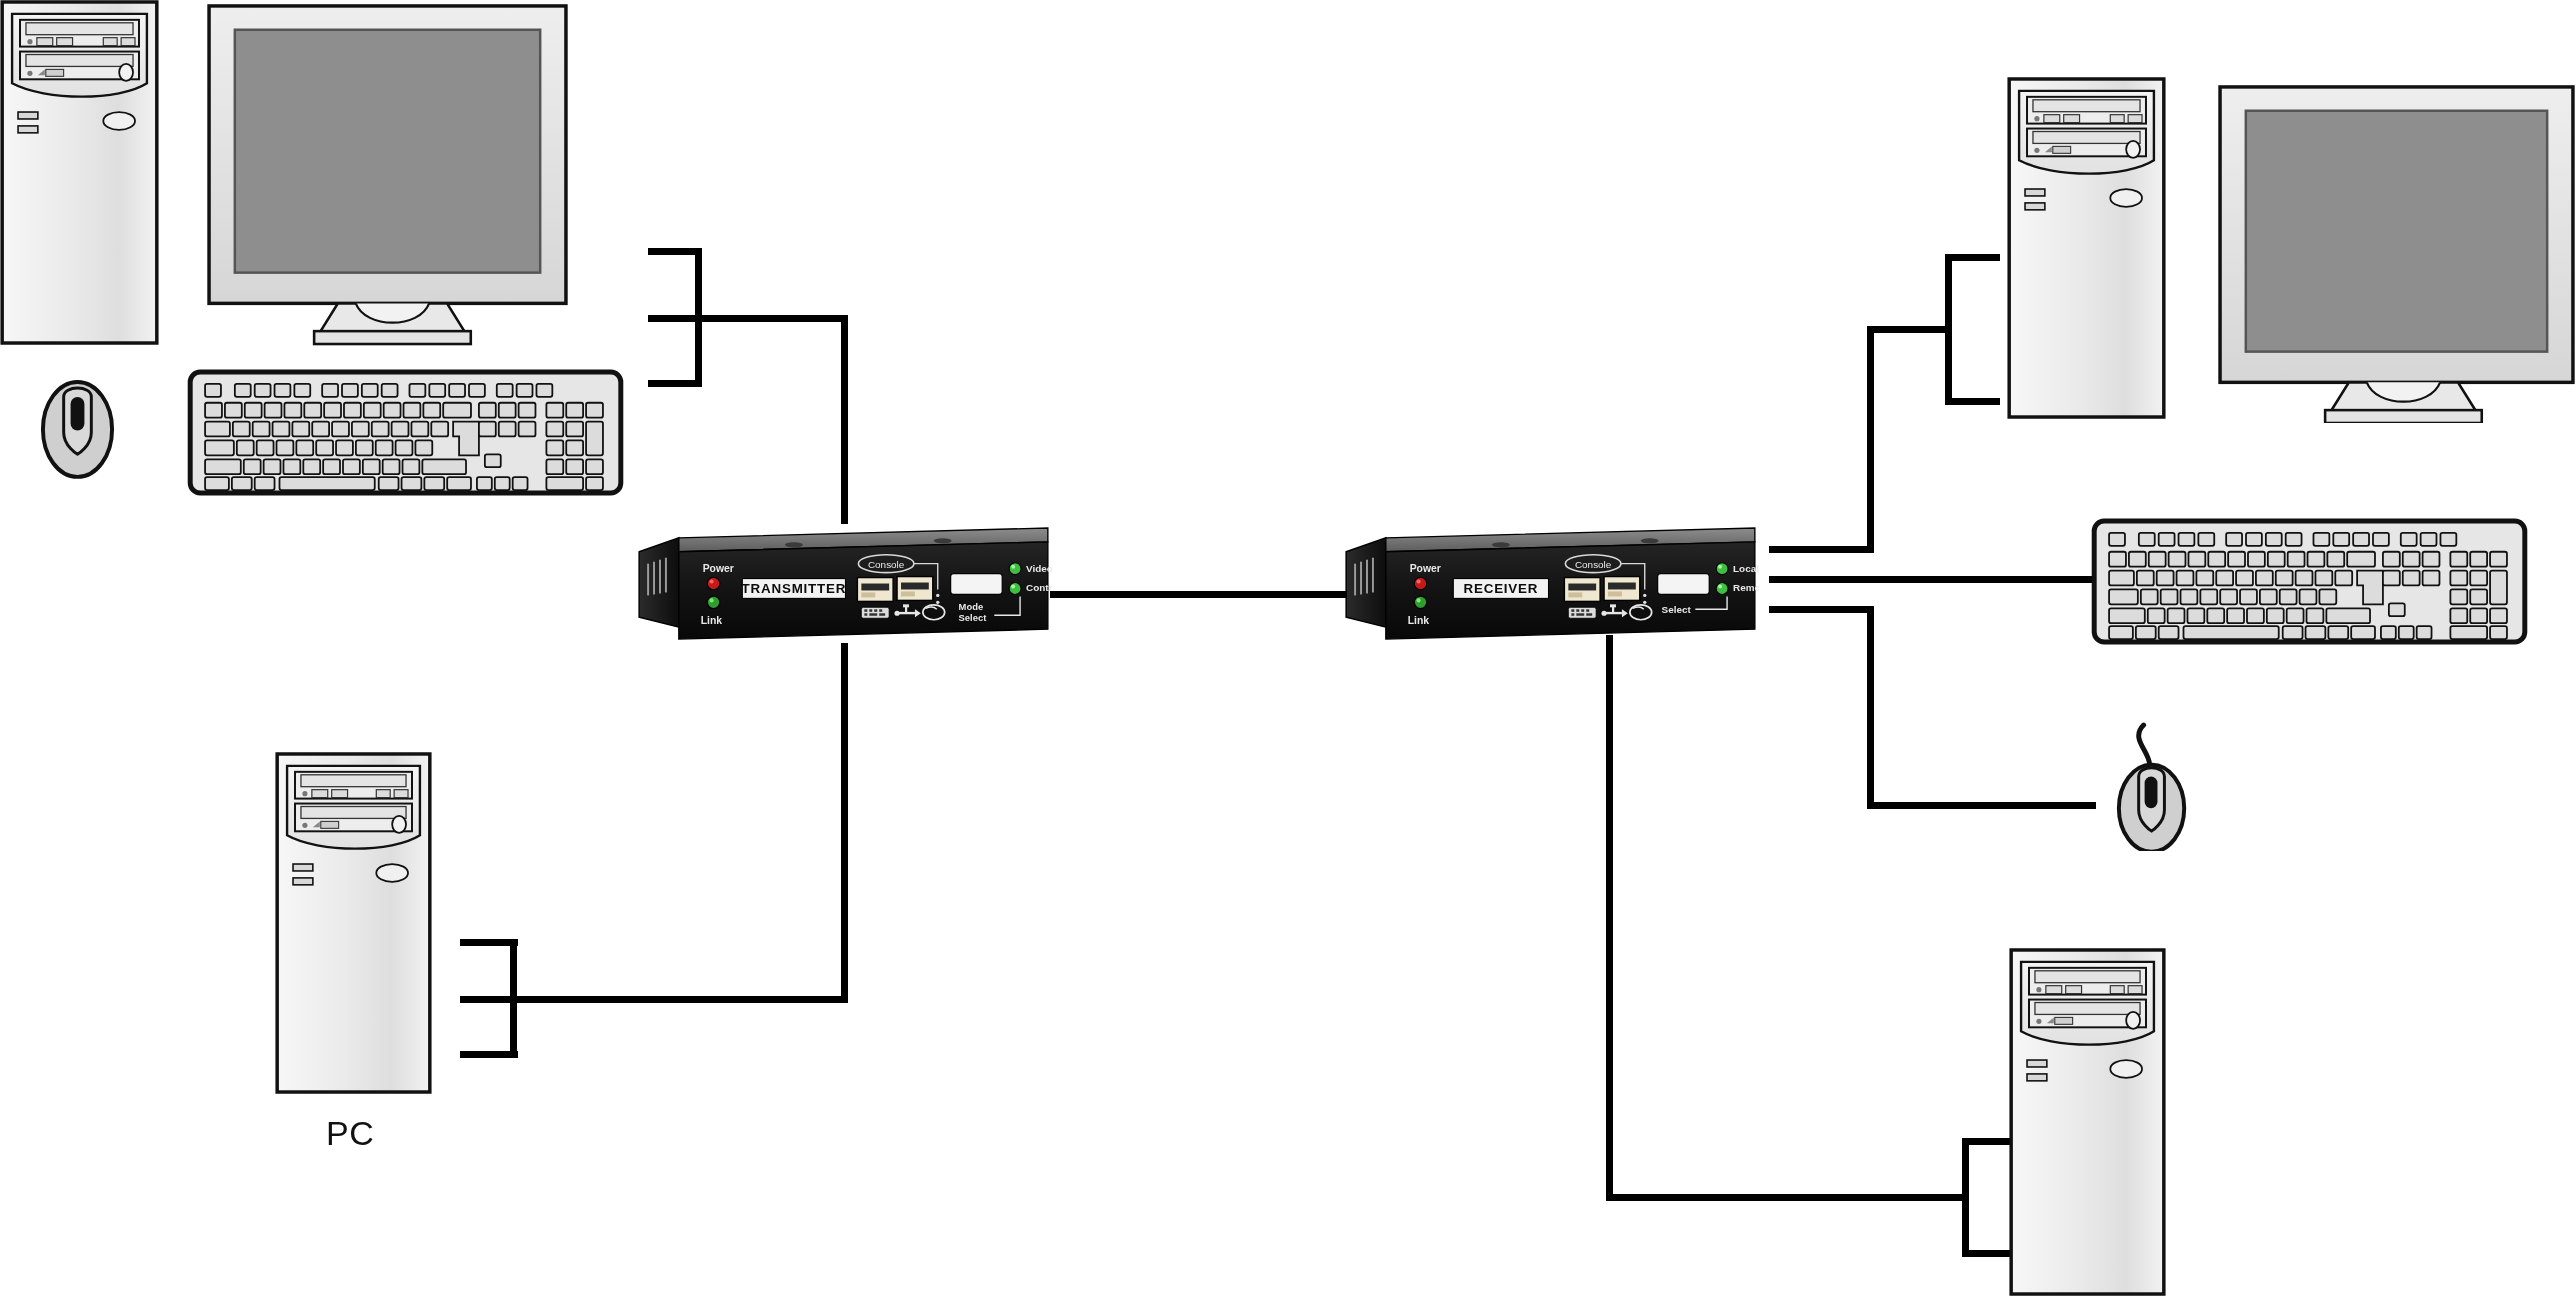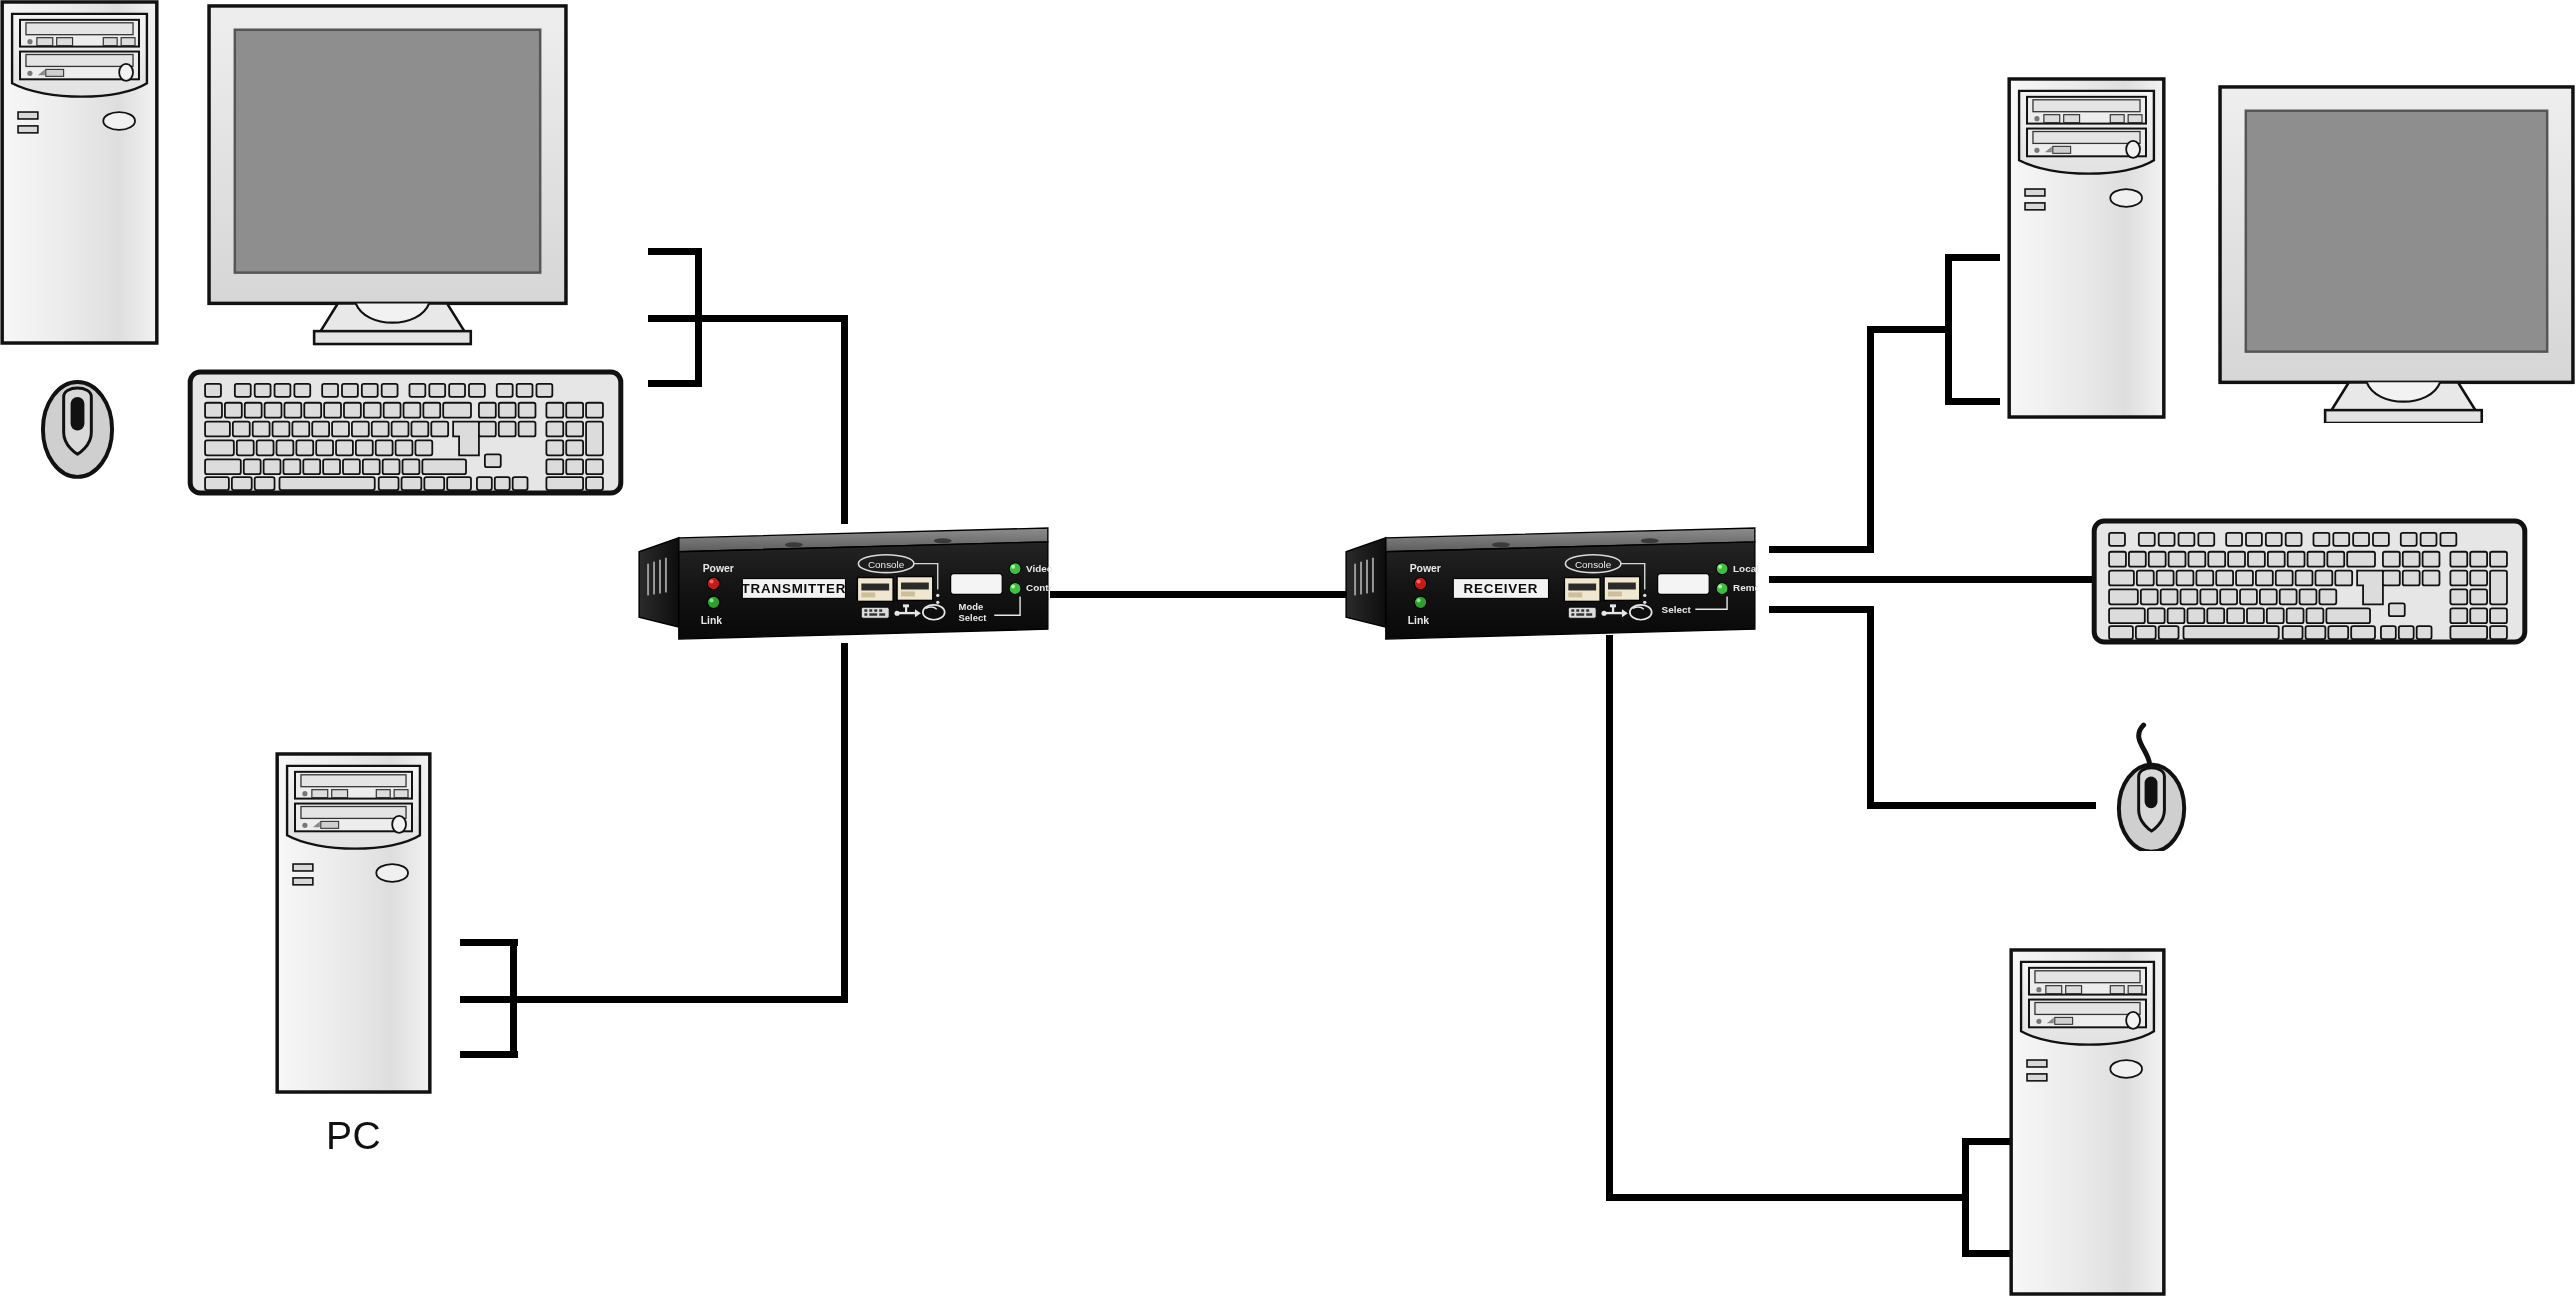--- a/index.html
+++ b/index.html
@@ -1,19 +1,19 @@
 <!DOCTYPE html>
 <html><head>
 <meta charset="utf-8">
 <style>
   html,body{margin:0;padding:0;background:#ffffff;}
   body{font-family:"Liberation Sans",sans-serif;}
   #stage{position:relative;width:2576px;height:1296px;background:#fff;overflow:hidden;}
   .cable{position:absolute;background:#000;}
-  .pclabel{position:absolute;font-size:39px;color:#111;font-family:"Liberation Sans",sans-serif;letter-spacing:0.5px;}
+  .pclabel{position:absolute;font-size:34px;color:#111;font-family:"Liberation Sans",sans-serif;letter-spacing:0.5px;}
   .dev{position:absolute;}
   .dev svg{display:block;}
 </style>
 </head>
 <body>
 
 <div id="stage">
 
   <div class="dev" style="left:0px;top:0px;">
     <svg width="159" height="345" viewBox="0 0 160 348">

